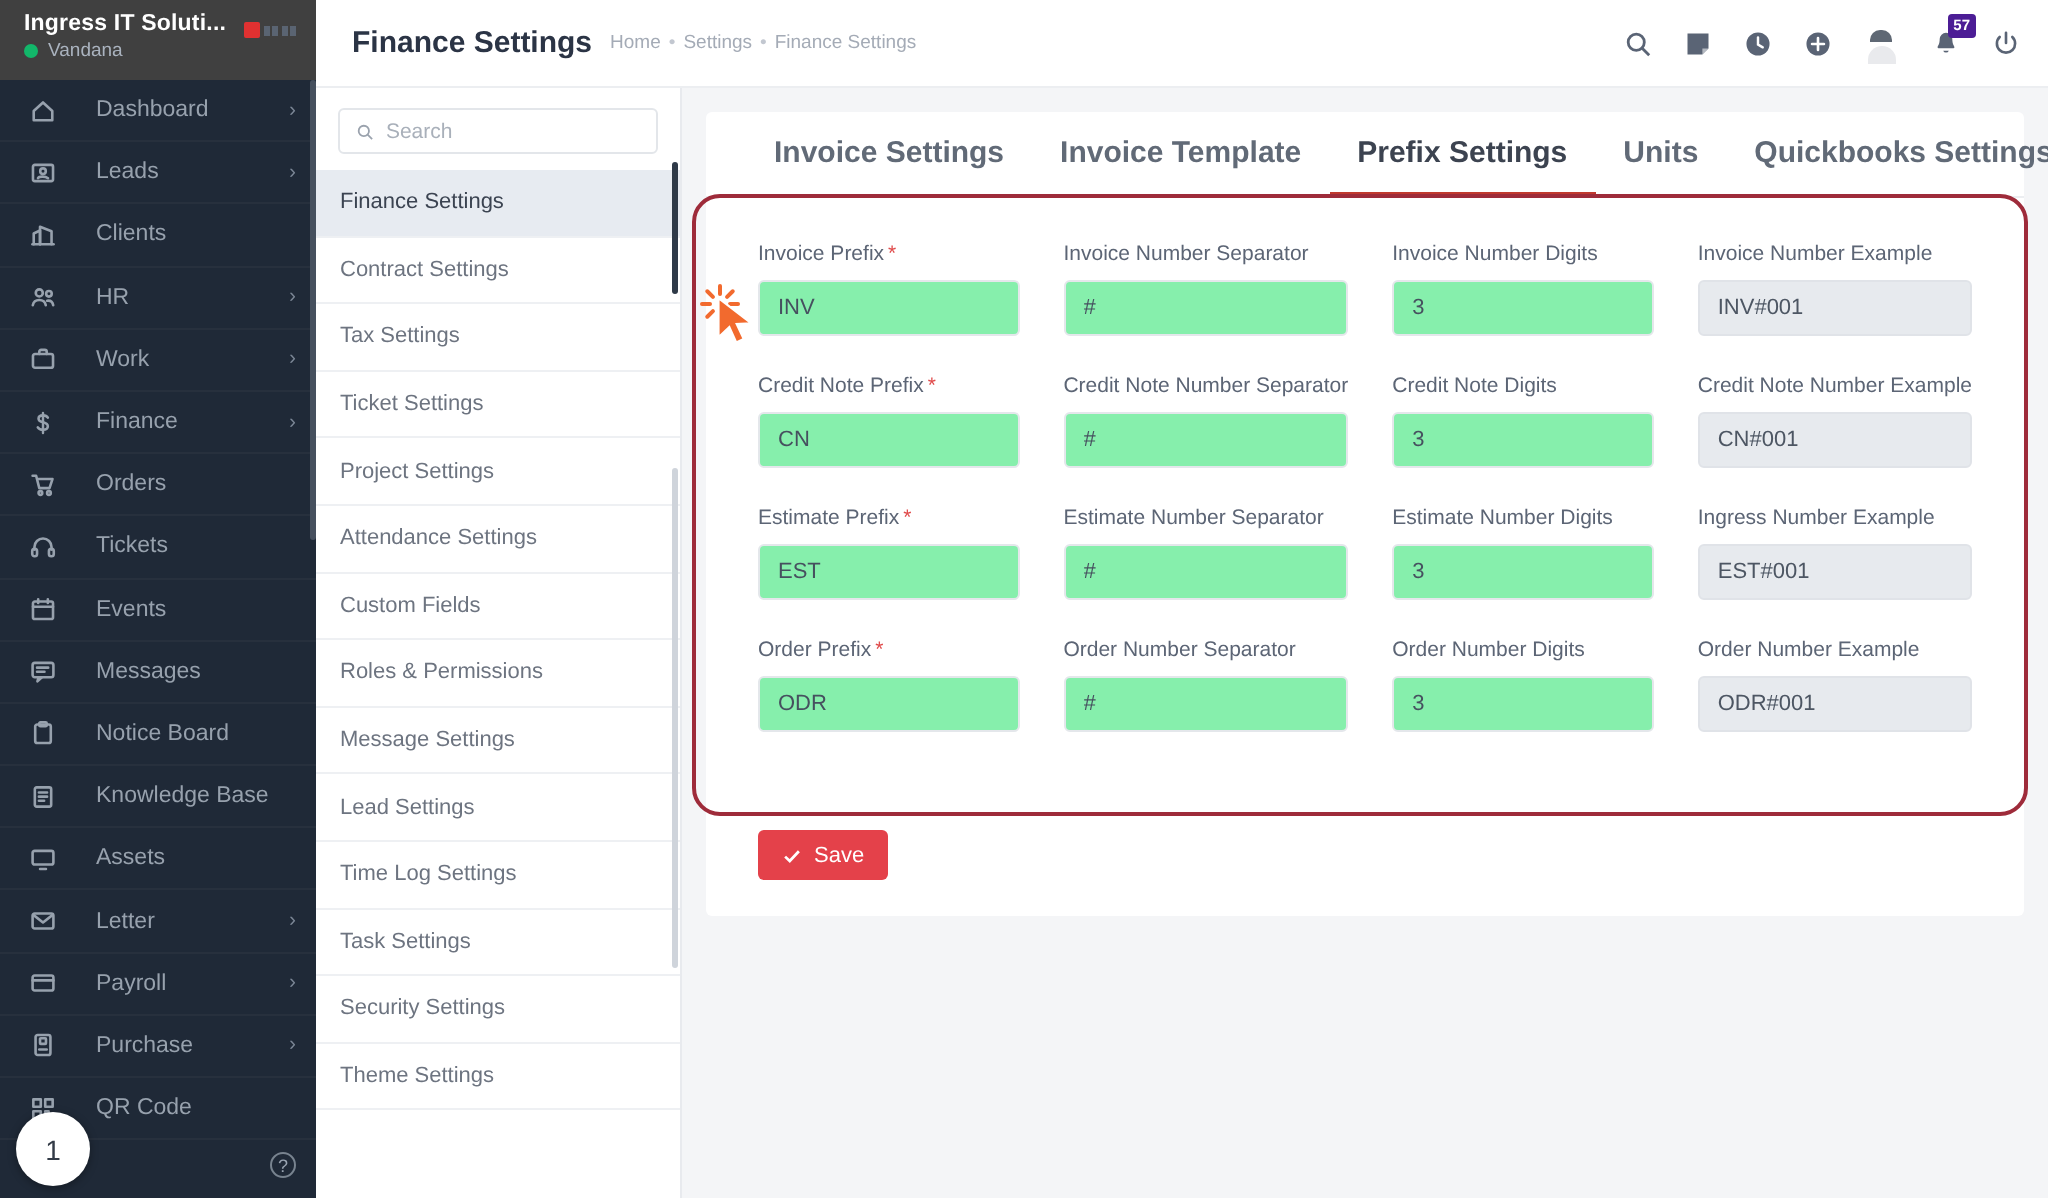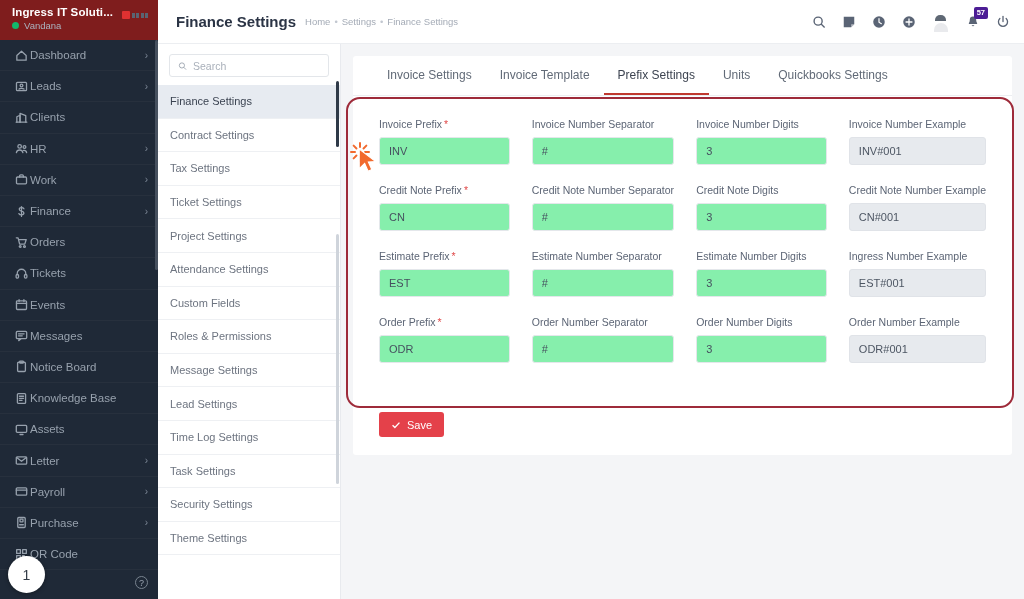--- a/index.html
+++ b/index.html
@@ -16,41 +16,41 @@
     width: 158px; height: 599px;
     background: #1f2937;
     color: #9aa4b2;
     display: flex; flex-direction: column;
     position: relative;
     flex: 0 0 158px;
   }
   .brand {
     height: 40px; padding: 6px 10px 0 12px;
     display: flex; align-items: flex-start; justify-content: space-between;
-    background: #7f1d1d;
+    background: #404040;
   }
   .brand-left { display: flex; flex-direction: column; gap: 2px; }
   .brand-name {
     color: #ffffff; font-size: 11.5px; font-weight: bold;
     white-space: nowrap; letter-spacing: .1px;
   }
   .brand-user { display: flex; align-items: center; gap: 5px; }
   .dot-online { width: 7px; height: 7px; border-radius: 50%; background: #12b76a; }
   .brand-user-name { font-size: 9.5px; color: #aab3bf; }
   .brand-logo { display: flex; align-items: center; gap: 2px; margin-top: 5px; }
   .logo-sq { width: 8px; height: 8px; background: #e03131; border-radius: 1px; }
   .logo-bars { display: flex; gap: 1.5px; align-items: flex-end; }
   .logo-bars i { display:block; width: 3px; height: 5px; background: #5a6472; }
 
   .nav { flex: 1; overflow: hidden; }
   .nav-item {
     height: 31.2px;
     display: flex; align-items: center;
     padding: 0 10px 0 14px;
-    gap: 2px;
+    gap: 20px;
     border-bottom: 1px solid #27303d;
     font-size: 11.5px;
     color: #97a1ad;
     cursor: pointer;
     white-space: nowrap;
   }
   .nav-ico { width: 14px; height: 14px; flex: 0 0 14px; display: flex; align-items: center; justify-content: center; }
   .nav-ico svg { width: 13px; height: 13px; stroke: #97a1ad; fill: none; stroke-width: 1.4; }
   .nav-label { flex: 1; }
   .nav-chev { font-size: 10px; color: #7b8695; }
@@ -140,22 +140,22 @@
   .set-scroll2 {
     position: absolute; right: 1px; top: 190px; width: 3px; height: 250px;
     background: #cfd4db; border-radius: 2px;
   }
 
   
   .content { flex: 1; padding: 12px 12px 0 12px; min-width: 0; }
   .card { background: #ffffff; border-radius: 3px; position: relative; padding-bottom: 18px; }
   .tabs { display: flex; align-items: center; padding: 0 20px; border-bottom: 1px solid #eceef1; }
   .tab {
-    padding: 12px 14px 11px 14px; font-size: 12px; color: #616a77;
-    cursor: pointer; border-bottom: 2px solid transparent; white-space: nowrap;
+    padding: 12px 14px 11px 14px; font-size: 15px; color: #616a77;
+    cursor: pointer; border-bottom: 2px solid transparent; white-space: nowrap; font-weight: bold;
   }
   .tab.active { color: #3c4350; border-bottom-color: #c0392f; }
 
   .form-grid {
     display: grid; grid-template-columns: repeat(4, 1fr);
     column-gap: 22px; row-gap: 0px;
     padding: 22px 26px 6px 26px;
   }
   .field { margin-bottom: 19px; }
   .field-label { font-size: 10.5px; color: #5c6575; margin-bottom: 7px; display: block; white-space: nowrap; }

